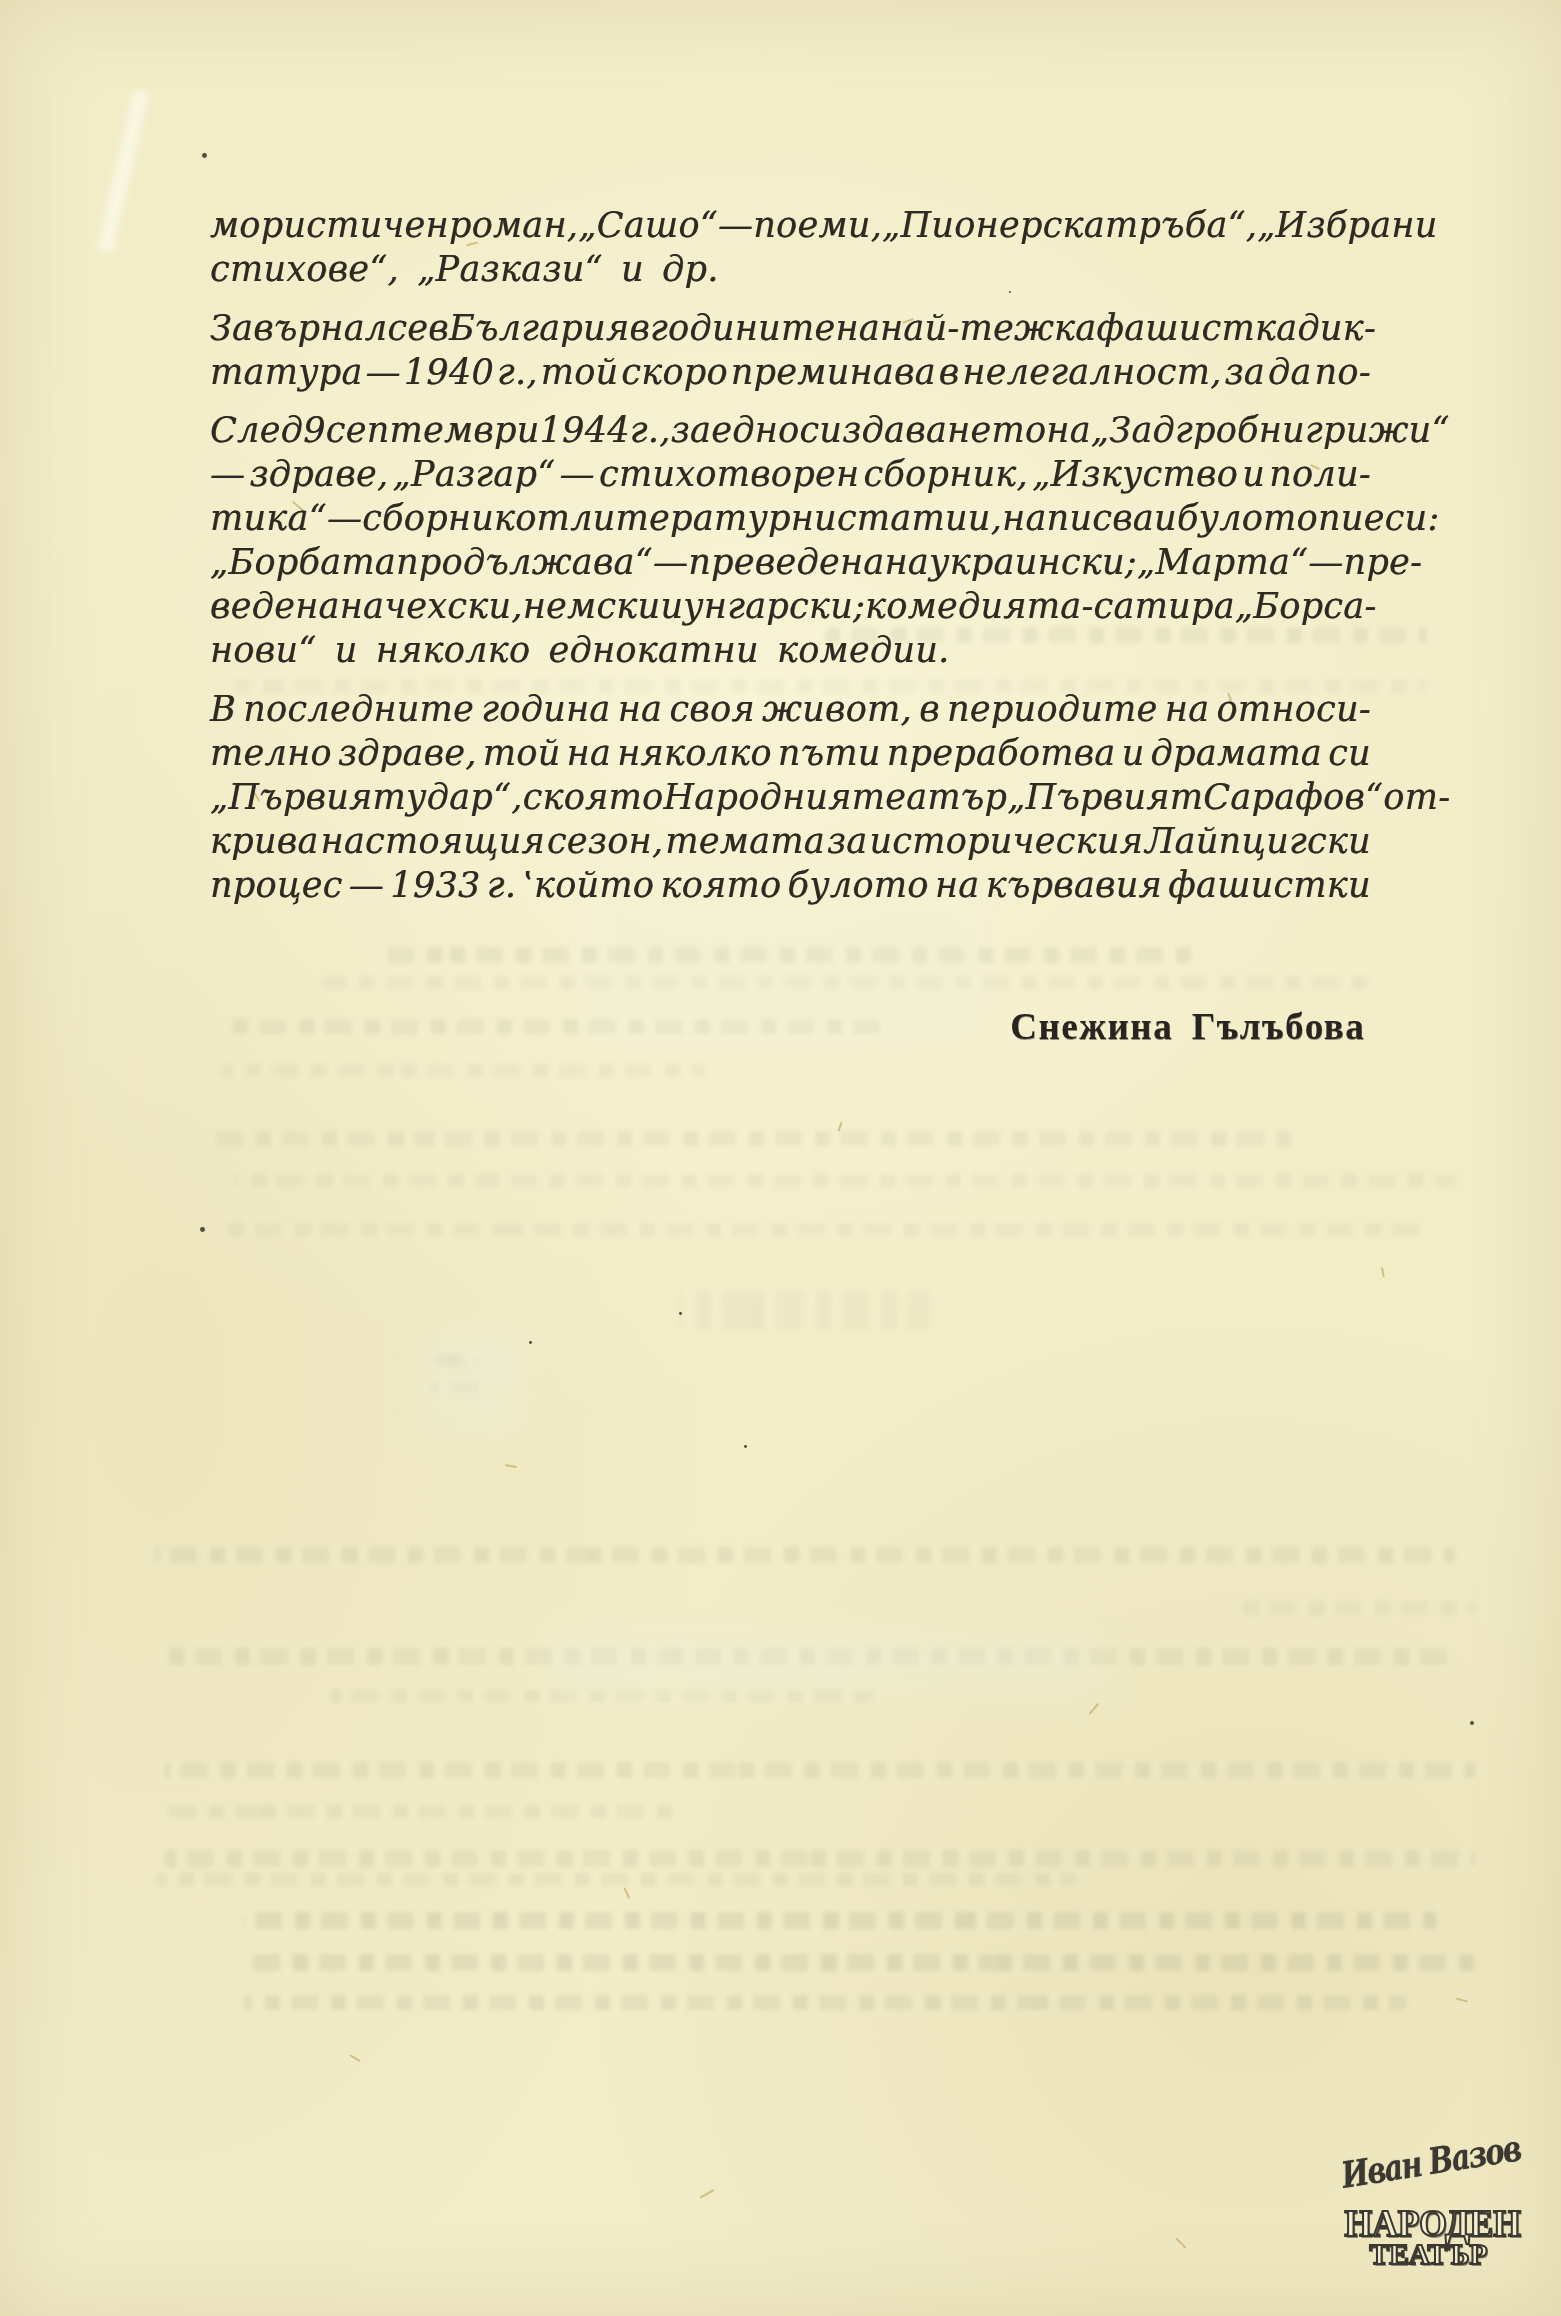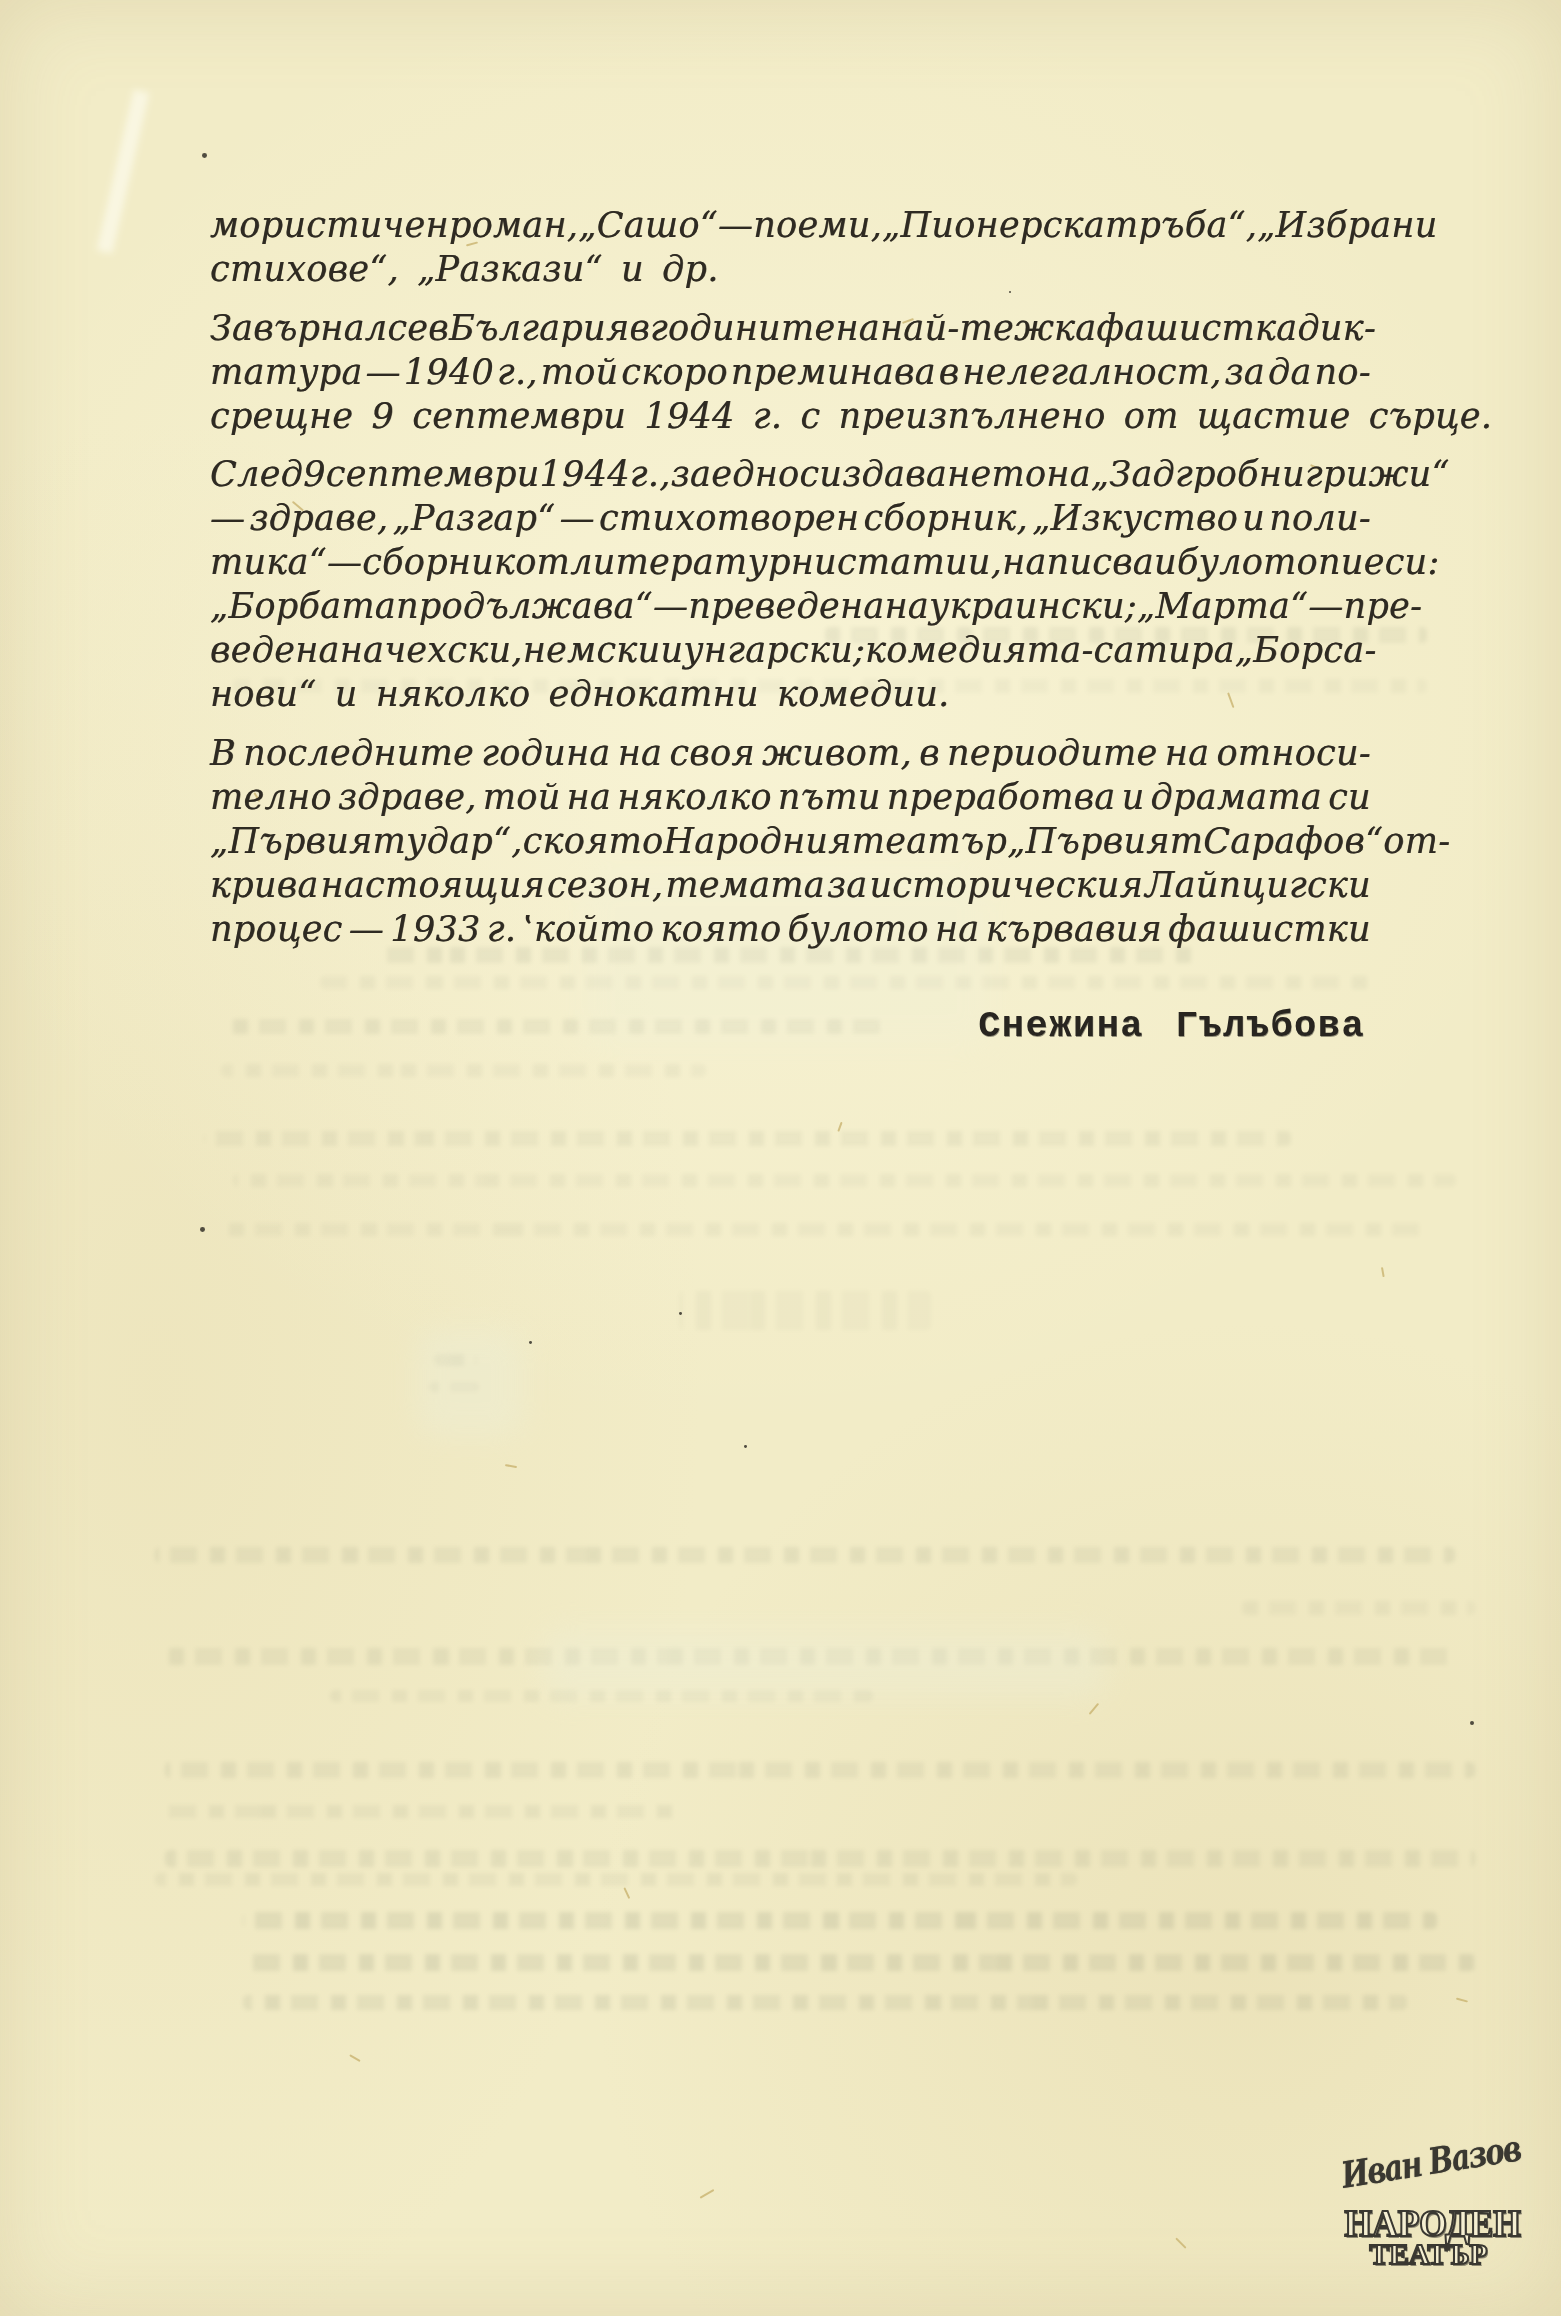--- a/index.html
+++ b/index.html
@@ -27,21 +27,21 @@
     margin-top:48px;
   }
   .para{margin:0 0 14.6px 0;}
   .para:last-child{margin-bottom:0;}
   .jline{display:flex;justify-content:space-between;align-items:baseline;height:44px;line-height:44px;white-space:nowrap;}
   .pline{height:44px;line-height:44px;white-space:nowrap;word-spacing:6.8px;}
 
   .signature{
     position:absolute;left:210px;top:1005px;width:1161px;box-sizing:border-box;
     text-align:right;padding-right:5.8px;z-index:3;
-    font-family:Liberation Mono, monospace;font-weight:bold;font-size:37px;
+    font-family:Liberation Serif, serif;font-weight:bold;font-size:37px;
     letter-spacing:1.5px;word-spacing:7.8px;color:#282520;
     text-shadow:0.5px 0.5px 0 rgba(30,28,24,.45);
   }
 
   .stamp{position:absolute;left:1341px;top:2152px;width:175px;height:124px;z-index:3;}
   .stamp-script{
     position:absolute;left:3.9px;top:1.9px;white-space:nowrap;
     font-family:"DejaVu Serif",serif;font-style:italic;font-weight:bold;font-size:36px;
     color:#3a3831;letter-spacing:-1.9px;
     transform:rotate(-9deg) scaleX(.80);transform-origin:left bottom;
@@ -147,21 +147,20 @@
           <span>г.,</span>
           <span>той</span>
           <span>скоро</span>
           <span>преминава</span>
           <span>в</span>
           <span>нелегалност,</span>
           <span>за</span>
           <span>да</span>
           <span>по-</span>
         </div>
-      <div class="pline">срещне 9 септември 1944 г. с преизпълнено от щастие сърце.</div>
     </div>
     <div class="para">
       <div class="jline">
           <span>След</span>
           <span>9</span>
           <span>септември</span>
           <span>1944</span>
           <span>г.,</span>
           <span>заедно</span>
           <span>с</span>

